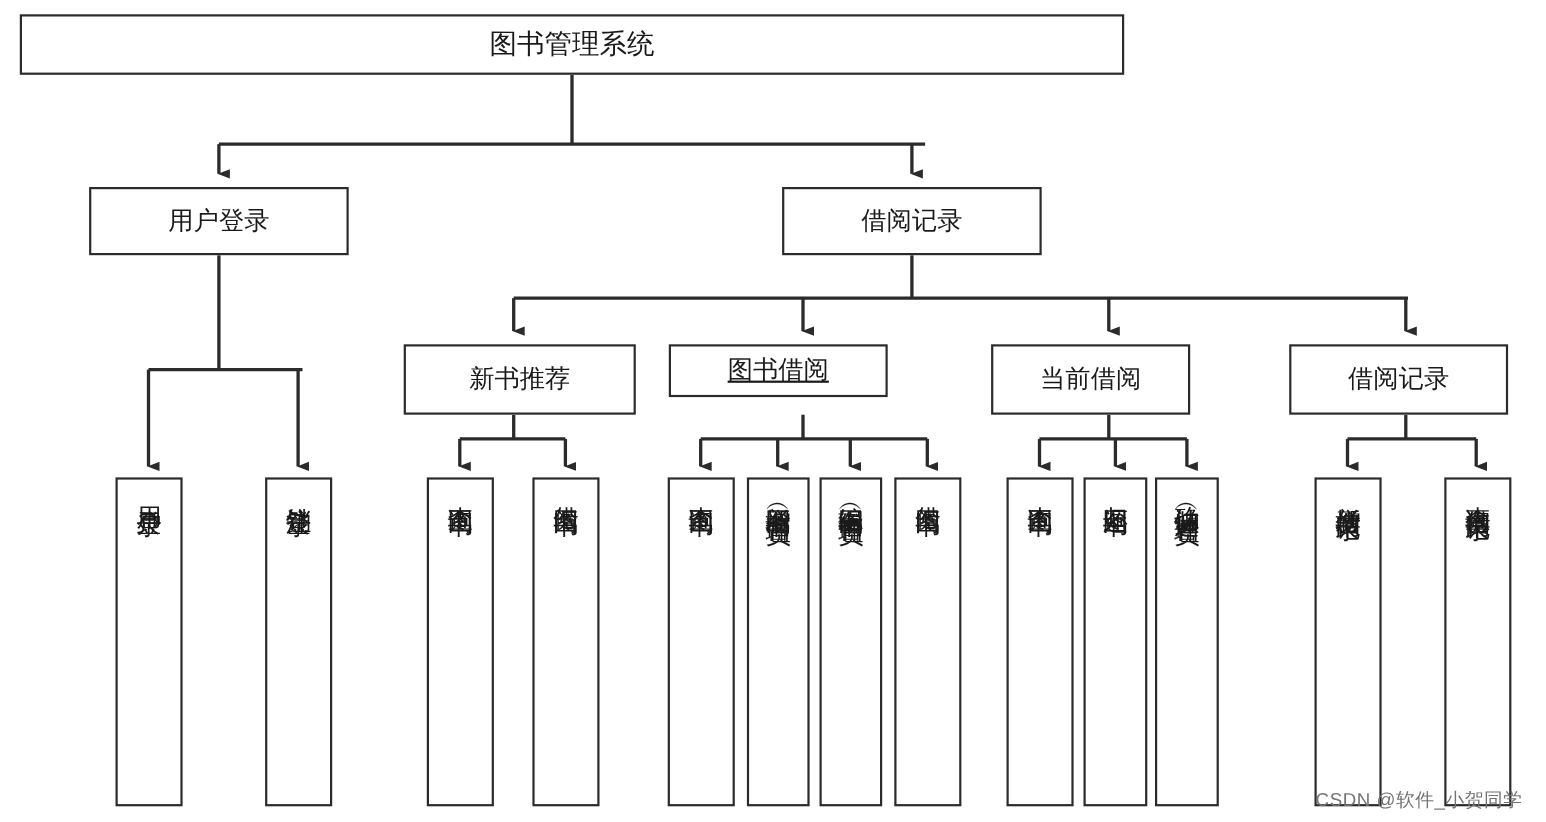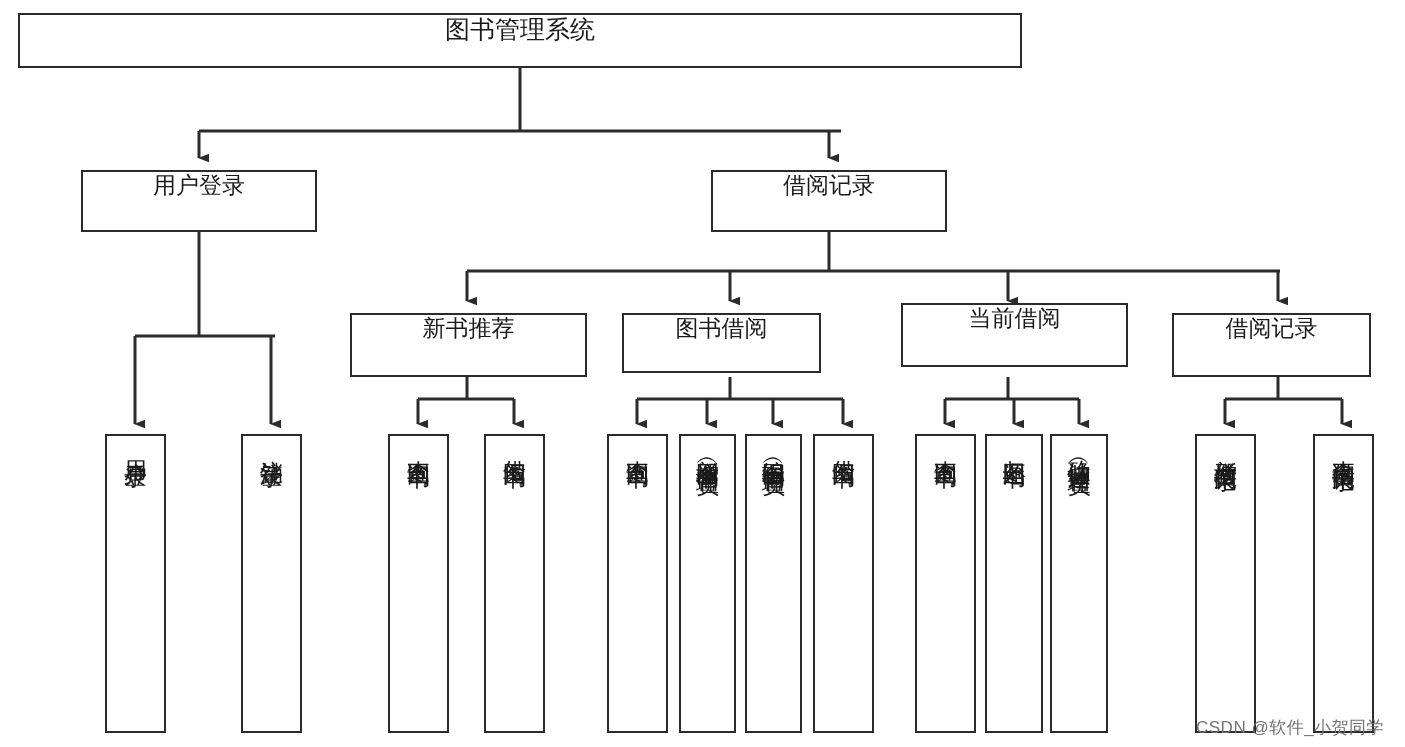--- a/index.html
+++ b/index.html
@@ -24,20 +24,21 @@
     width: 1405px;
     height: 747px;
     pointer-events: none;
   }
   .node {
     position: absolute;
     box-sizing: border-box;
     border: 2.5px solid #2b2b2b;
     background: #ffffff;
     display: flex;
+    align-items: center;
     justify-content: center;
     color: #1a1a1a;
     line-height: 1.18;
   }
   .node .cap {
     display: block;
     text-align: center;
     white-space: pre-line;
   }
   
@@ -129,27 +130,27 @@
     <span class="cap">图书管理系统</span>
   </div>
 
   <div class="node h lvl2" style="left:81px; top:170px; width:236px; height:62px;">
     <span class="cap">用户登录</span>
   </div>
   <div class="node h lvl2" style="left:711px; top:170px; width:236px; height:62px;">
     <span class="cap">借阅记录</span>
   </div>
 
-  <div class="node h lvl3" style="left:350px; top:313px; width:237px; height:64px;">
+  <div class="node h lvl3" style="left:367px; top:313px; width:211px; height:64px;">
     <span class="cap">新书推荐</span>
   </div>
-  <div class="node h lvl3" style="left:622px; top:313px; width:199px; height:60px;">
+  <div class="node h lvl3" style="left:608px; top:313px; width:199px; height:48px;text-decoration:underline;">
     <span class="cap">图书借阅</span>
   </div>
-  <div class="node h lvl3" style="left:901px; top:303px; width:227px; height:64px;">
+  <div class="node h lvl3" style="left:901px; top:313px; width:181px; height:64px;">
     <span class="cap">当前借阅</span>
   </div>
   <div class="node h lvl3" style="left:1172px; top:313px; width:199px; height:64px;">
     <span class="cap">借阅记录</span>
   </div>
 
   <div class="node v leaf" style="left:105px; top:434px; width:61px; height:299px;">
     <span class="cap">用户登录</span>
   </div>
   <div class="node v leaf" style="left:241px; top:434px; width:61px; height:299px;">

